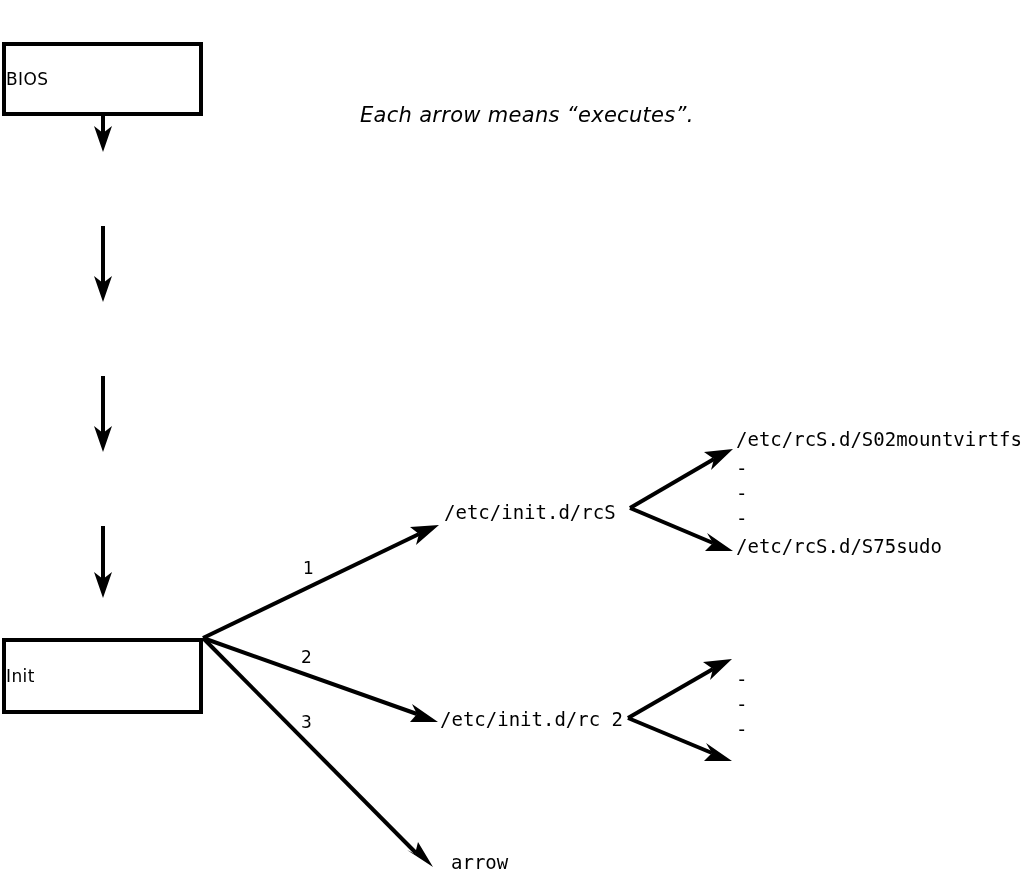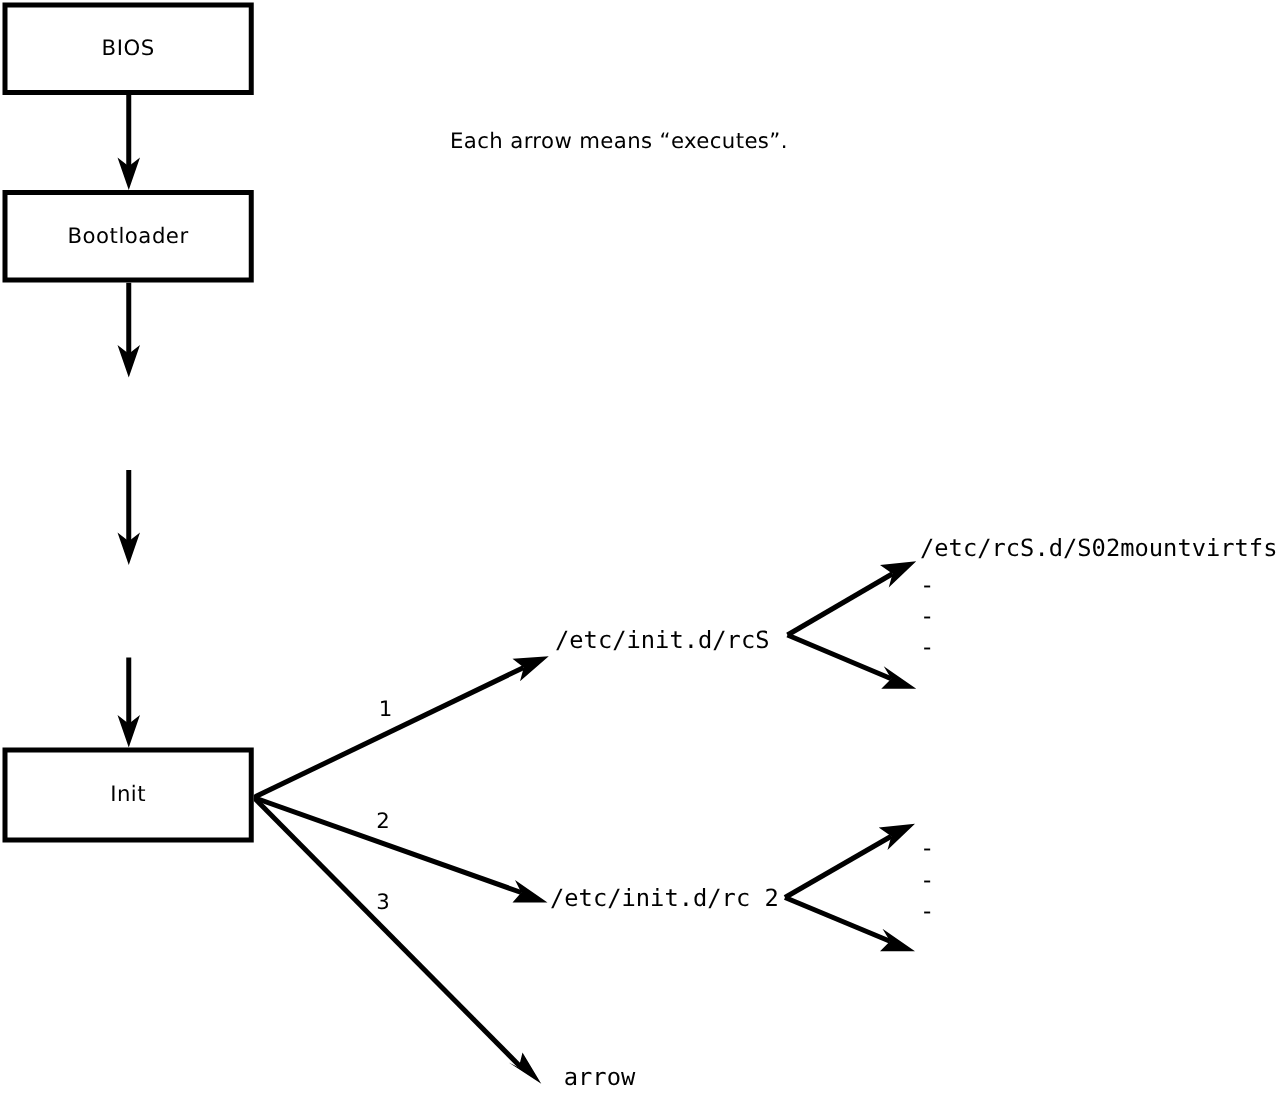--- a/index.html
+++ b/index.html
@@ -22,21 +22,21 @@
     width: 1024px;
     height: 875px;
   }
   .node-box {
     position: absolute;
     box-sizing: border-box;
     background: #ffffff;
     border: 4px solid #000000;
     display: flex;
     align-items: center;
-    justify-content: center;
+    margin-top: 40px;
   }
   .node-label {
     font-family: "DejaVu Sans", sans-serif;
     font-size: 17px;
     color: #000000;
     letter-spacing: 0.4px;
     line-height: 1;
     white-space: nowrap;
   }
   .mono-label {
@@ -58,25 +58,26 @@
   .edge-num {
     position: absolute;
     font-family: "DejaVu Sans", sans-serif;
     font-size: 17px;
     color: #000000;
     line-height: 1;
   }
   .caption {
     position: absolute;
     font-family: "DejaVu Sans", sans-serif;
-    font-size: 17px;
+    font-size: 21px;
     color: #000000;
     line-height: 1;
     white-space: nowrap;
     letter-spacing: 0.3px;
+    font-style: italic;
   }
 </style>
 </head>
 <body>
 
 <div id="canvas">
 
   <svg class="layer" viewBox="0 0 1024 875">
 
     <g>
@@ -129,23 +130,20 @@
     <g>
       <line x1="628" y1="718" x2="712" y2="753" stroke="#000000" stroke-width="4"></line>
       <path d="M732,761 L706,743 L712,753 L704,761 Z" fill="#000000"></path>
     </g>
   </svg>
 
   <div class="node-box" style="left:2px; top:2px; width:201px; height:74px;">
     <span class="node-label">BIOS</span>
   </div>
 
-  <div class="node-box" style="left:2px; top:152px; width:201px; height:74px;">
-    <span class="node-label">Bootloader</span>
-  </div>
 
 
 
   <div class="node-box" style="left:2px; top:598px; width:201px; height:76px;">
     <span class="node-label">Init</span>
   </div>
 
   <div class="caption" style="left:360px; top:105px;">Each arrow means “executes”.</div>
 
   <div class="edge-num" style="left:303px; top:560px;">1</div>
@@ -155,18 +153,19 @@
   <div class="mono-label" style="left:444px; top:503px;">/etc/init.d/rcS</div>
 
   <div class="mono-label" style="left:440px; top:710px;">/etc/init.d/rc 2</div>
 
   <div class="mono-label" style="left:451px; top:853px;">arrow</div>
 
   <div class="mono-label" style="left:736px; top:430px;">/etc/rcS.d/S02mountvirtfs</div>
   <div class="dash-mark" style="left:736px; top:459px;">-</div>
   <div class="dash-mark" style="left:736px; top:484px;">-</div>
   <div class="dash-mark" style="left:736px; top:509px;">-</div>
+  <div class="mono-label" style="left:736px; top:537px;">/etc/rcS.d/S75sudo</div>
 
   <div class="dash-mark" style="left:736px; top:670px;">-</div>
   <div class="dash-mark" style="left:736px; top:695px;">-</div>
   <div class="dash-mark" style="left:736px; top:720px;">-</div>
 
 </div>
 
 </body></html>

